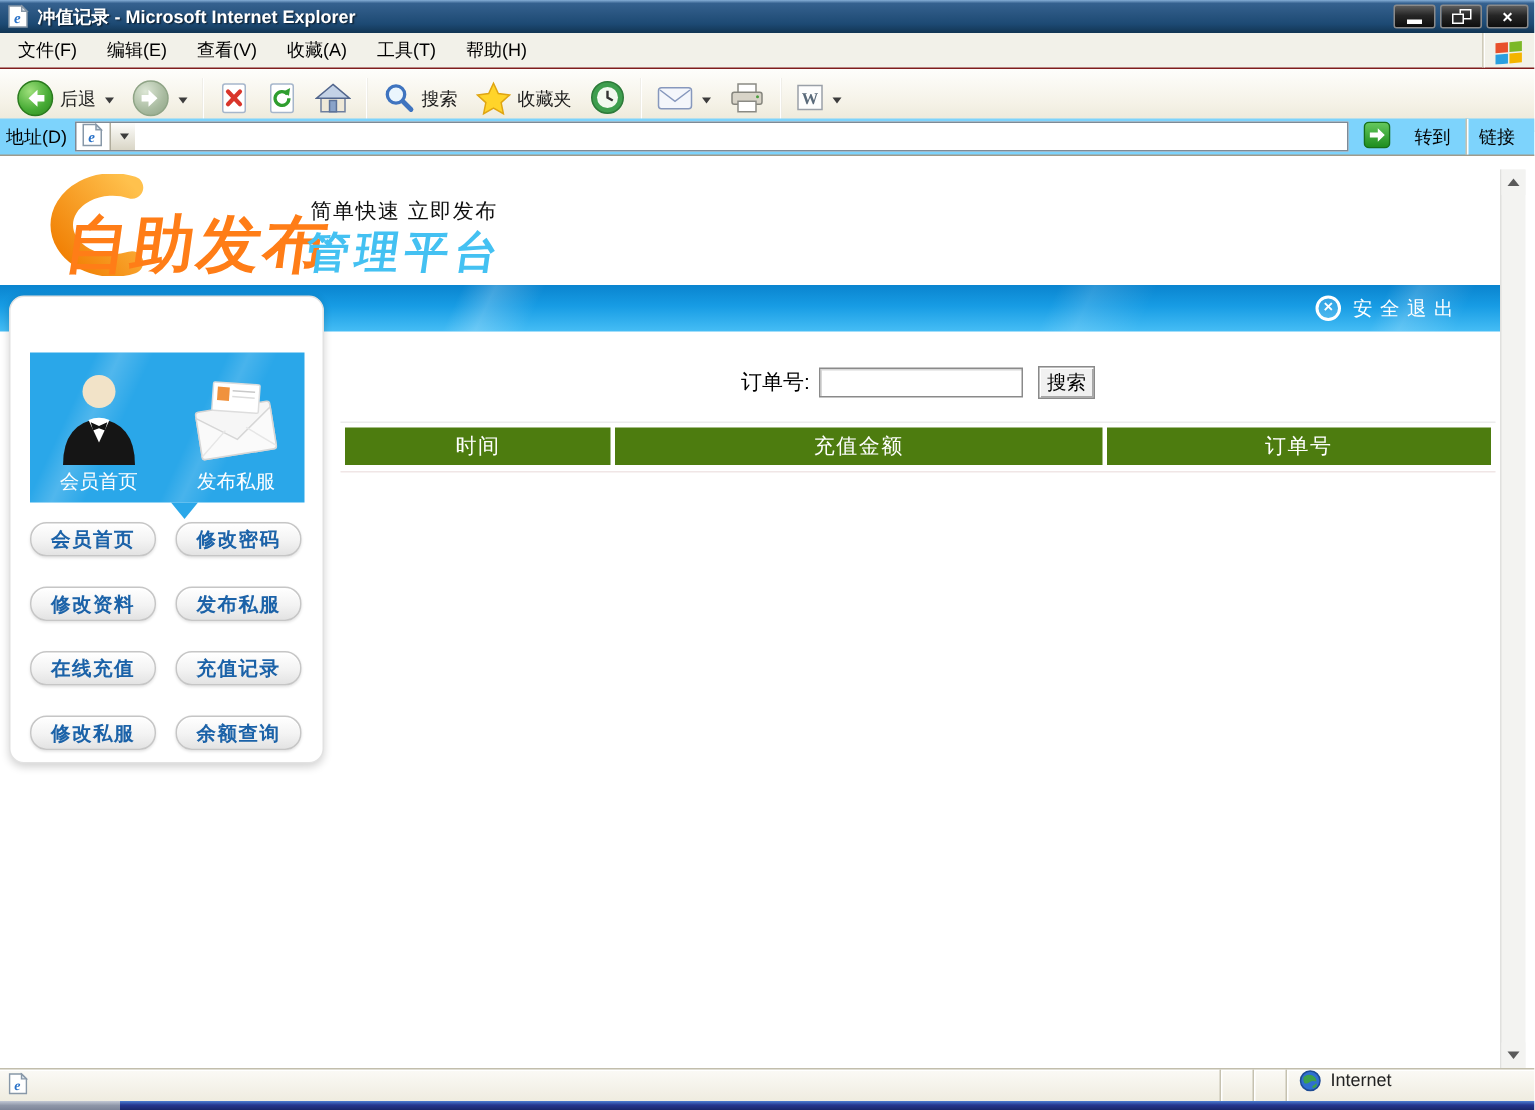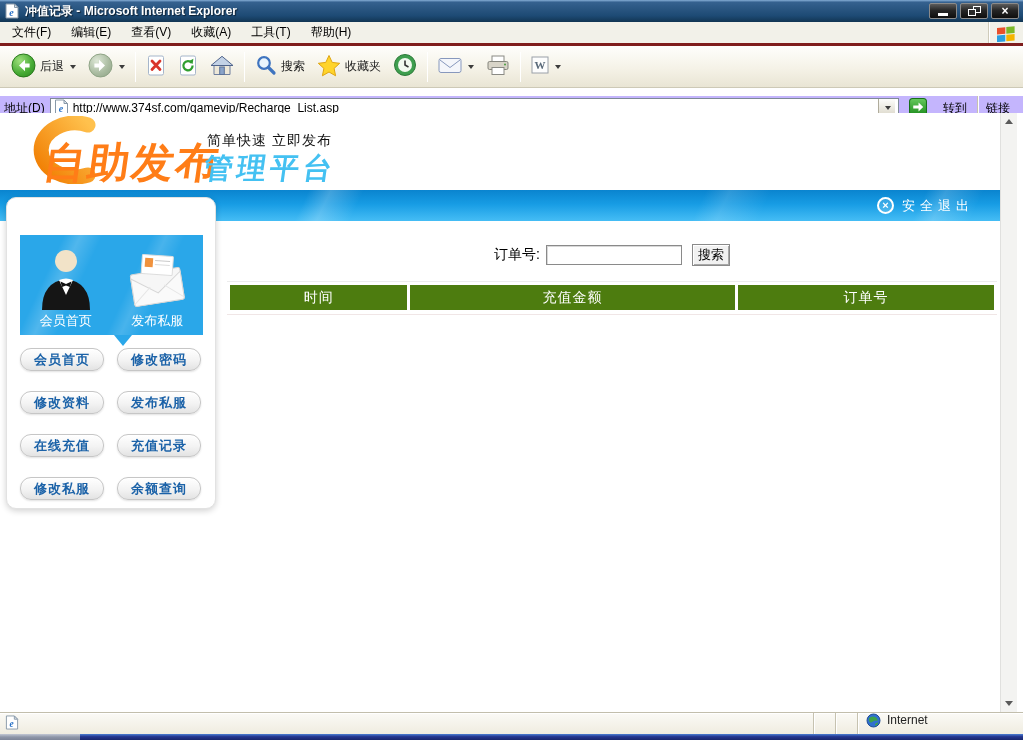--- a/index.html
+++ b/index.html
@@ -18,37 +18,37 @@
     display:flex; align-items:center; justify-content:center; color:#fff; cursor:default; }
   .g-min { display:block; width:10px; height:3px; background:#fff; margin-top:6px; }
   .g-res { position:relative; width:13px; height:10px; }
   .g-res i { position:absolute; display:block; width:8px; height:7px; border:1px solid #fff; background:transparent; }
   .g-res i:first-child { right:0; top:0; }
   .g-res i:last-child { left:0; bottom:0; background:#2a2a2a; }
   .g-close { font-size:12px; font-weight:bold; line-height:1; }
 
   
   .menubar { position:absolute; top:22px; left:0; right:0; height:24px; background:#f2f1e9;
-    border-bottom:3px solid #7f1d1d; display:flex; align-items:center; font-size:12px; color:#000; padding-left:2px; }
+    border-bottom:1px solid #7f1d1d; display:flex; align-items:center; font-size:12px; color:#000; padding-left:2px; }
   .menu-item { padding:4px 10px; }
   .flag-zone { margin-left:auto; height:100%; display:flex; align-items:center; padding:0 7px;
     border-left:1px solid #cfcbba; box-shadow:inset 1px 0 0 #fff; }
 
   
   .toolbar { position:absolute; top:46px; left:0; right:0; height:42px;
     background:linear-gradient(180deg,#fefefc 0%,#f5f2e7 55%,#e9e5d4 100%);
     border-bottom:1px solid #cdc9b6; display:flex; align-items:center; padding:0 5px;text-align:center; }
   .tb-btn { display:flex; align-items:center; gap:4px; padding:4px 6px; border-radius:3px; font-size:12px;
     color:#1a1a1a; white-space:nowrap; }
   .tb-sep { width:1px; height:30px; background:#c6c2af; border-right:1px solid #fff; margin:0 4px; flex:none; }
   .dd { width:0; height:0; border-left:3px solid transparent; border-right:3px solid transparent;
     border-top:4px solid #3c3c3c; margin-left:2px; }
 
   
-  .addressbar { position:absolute; top:96px; left:0; right:0; height:25px; background:#c4b5fd;
+  .addressbar { position:absolute; top:79px; left:0; right:0; height:25px; background:#7dd3fc;
     border-bottom:1px solid #9f9b8c; display:flex; align-items:center; font-size:12px; padding:0 4px; gap:5px; }
   .addr-input { flex:1; height:20px; background:#fff; border:1px solid #7e8a96;
     display:flex; align-items:center; padding:0 3px; gap:4px; }
   .addr-url { font-size:12px; color:#000; flex:1; white-space:nowrap; overflow:hidden; }
   .addr-dd { width:17px; height:18px; background:linear-gradient(180deg,#fdfdfb,#d9d5c6);
     border-left:1px solid #b0ac9c; display:flex; align-items:center; justify-content:center; flex:none; }
   .go-btn { display:flex; align-items:center; gap:16px; padding:1px 5px; }
   .links-btn { padding:0 9px 0 8px; border-left:1px solid #c6c2af; box-shadow:inset 1px 0 0 #fff;
     height:100%; display:flex; align-items:center; }
 
@@ -284,21 +284,20 @@
   </div>
 
   <div class="addressbar">
     <span>地址(D)</span>
     <div class="addr-input">
       <span><svg width="15" height="16" viewBox="0 0 15 16">
             <path d="M1.5 1 H10 L13.5 4.5 V15 H1.5 Z" fill="#fff" stroke="#8898a8"></path>
             <path d="M10 1 V4.5 H13.5 Z" fill="#dde6ee" stroke="#8898a8"></path>
             <text x="7" y="12.5" font-size="10" font-style="italic" font-weight="bold" fill="#2a72c8" text-anchor="middle" font-family="Liberation Serif,serif">e</text>
           </svg></span>
-      <span class="addr-url">http://www.374sf.com/gamevip/Recharge_List.asp</span>
       <span class="addr-dd">
           <span class="dd"></span>
         </span>
     </div>
     <div class="go-btn">
       <span><svg width="18" height="18" viewBox="0 0 17 17">
             <defs>
               <linearGradient id="gg" x1="0" y1="0" x2="0" y2="1">
                 <stop offset="0" stop-color="#66c95e"></stop>
                 <stop offset="1" stop-color="#1d8c1d"></stop>

